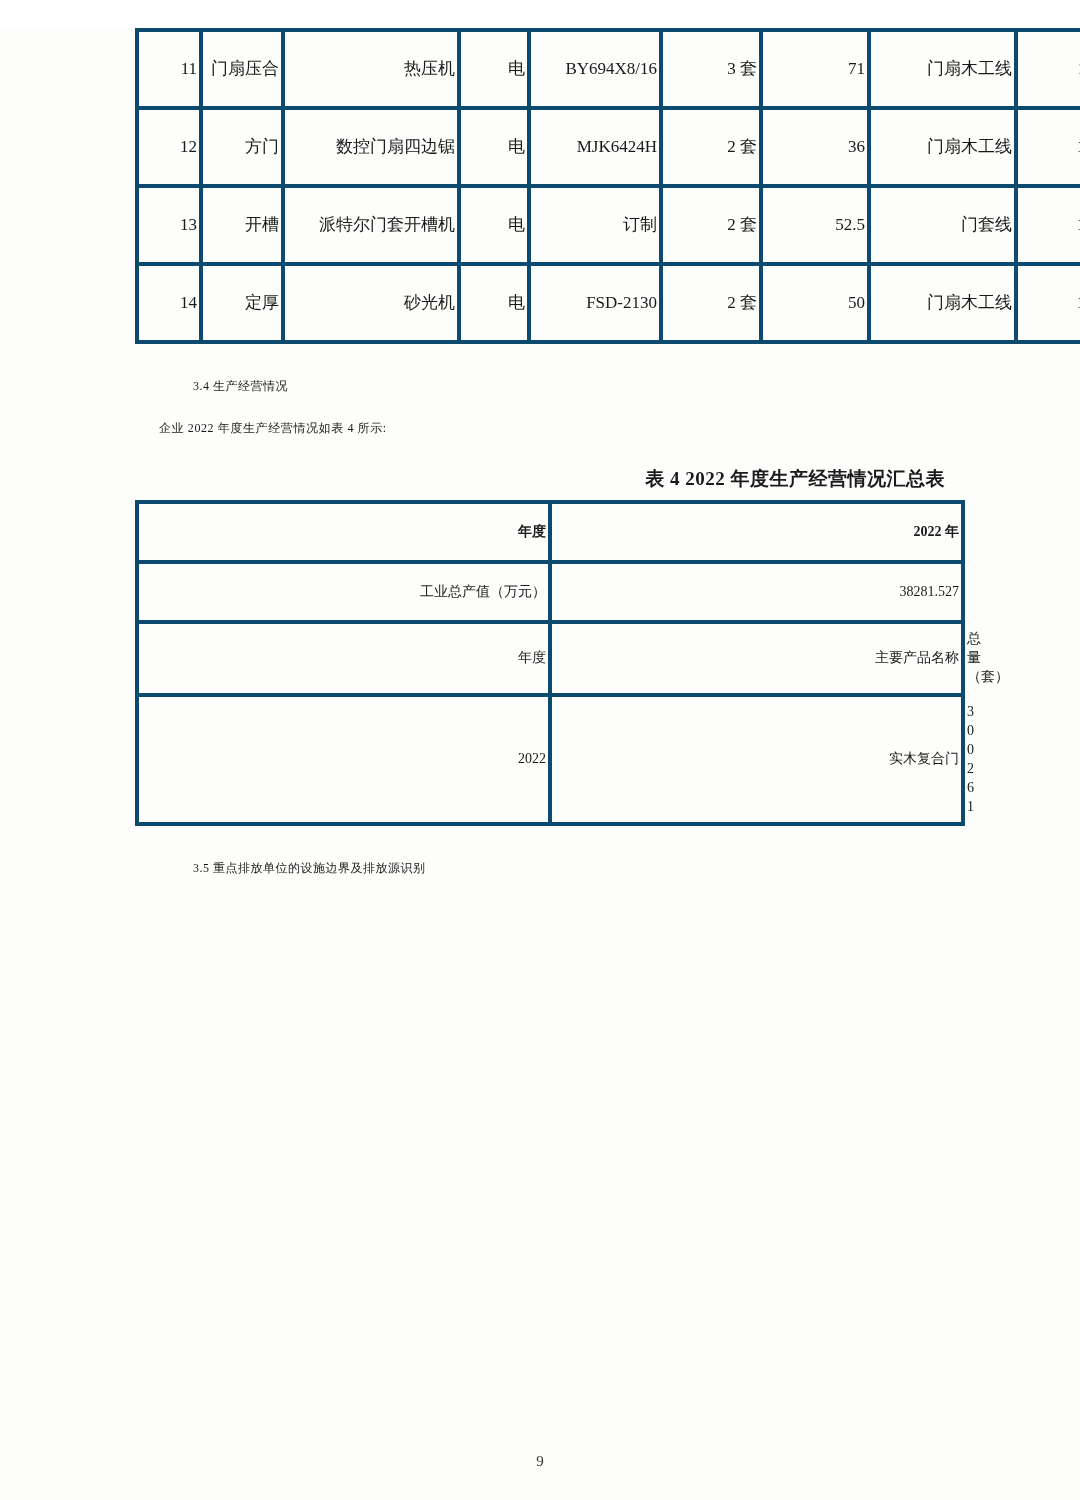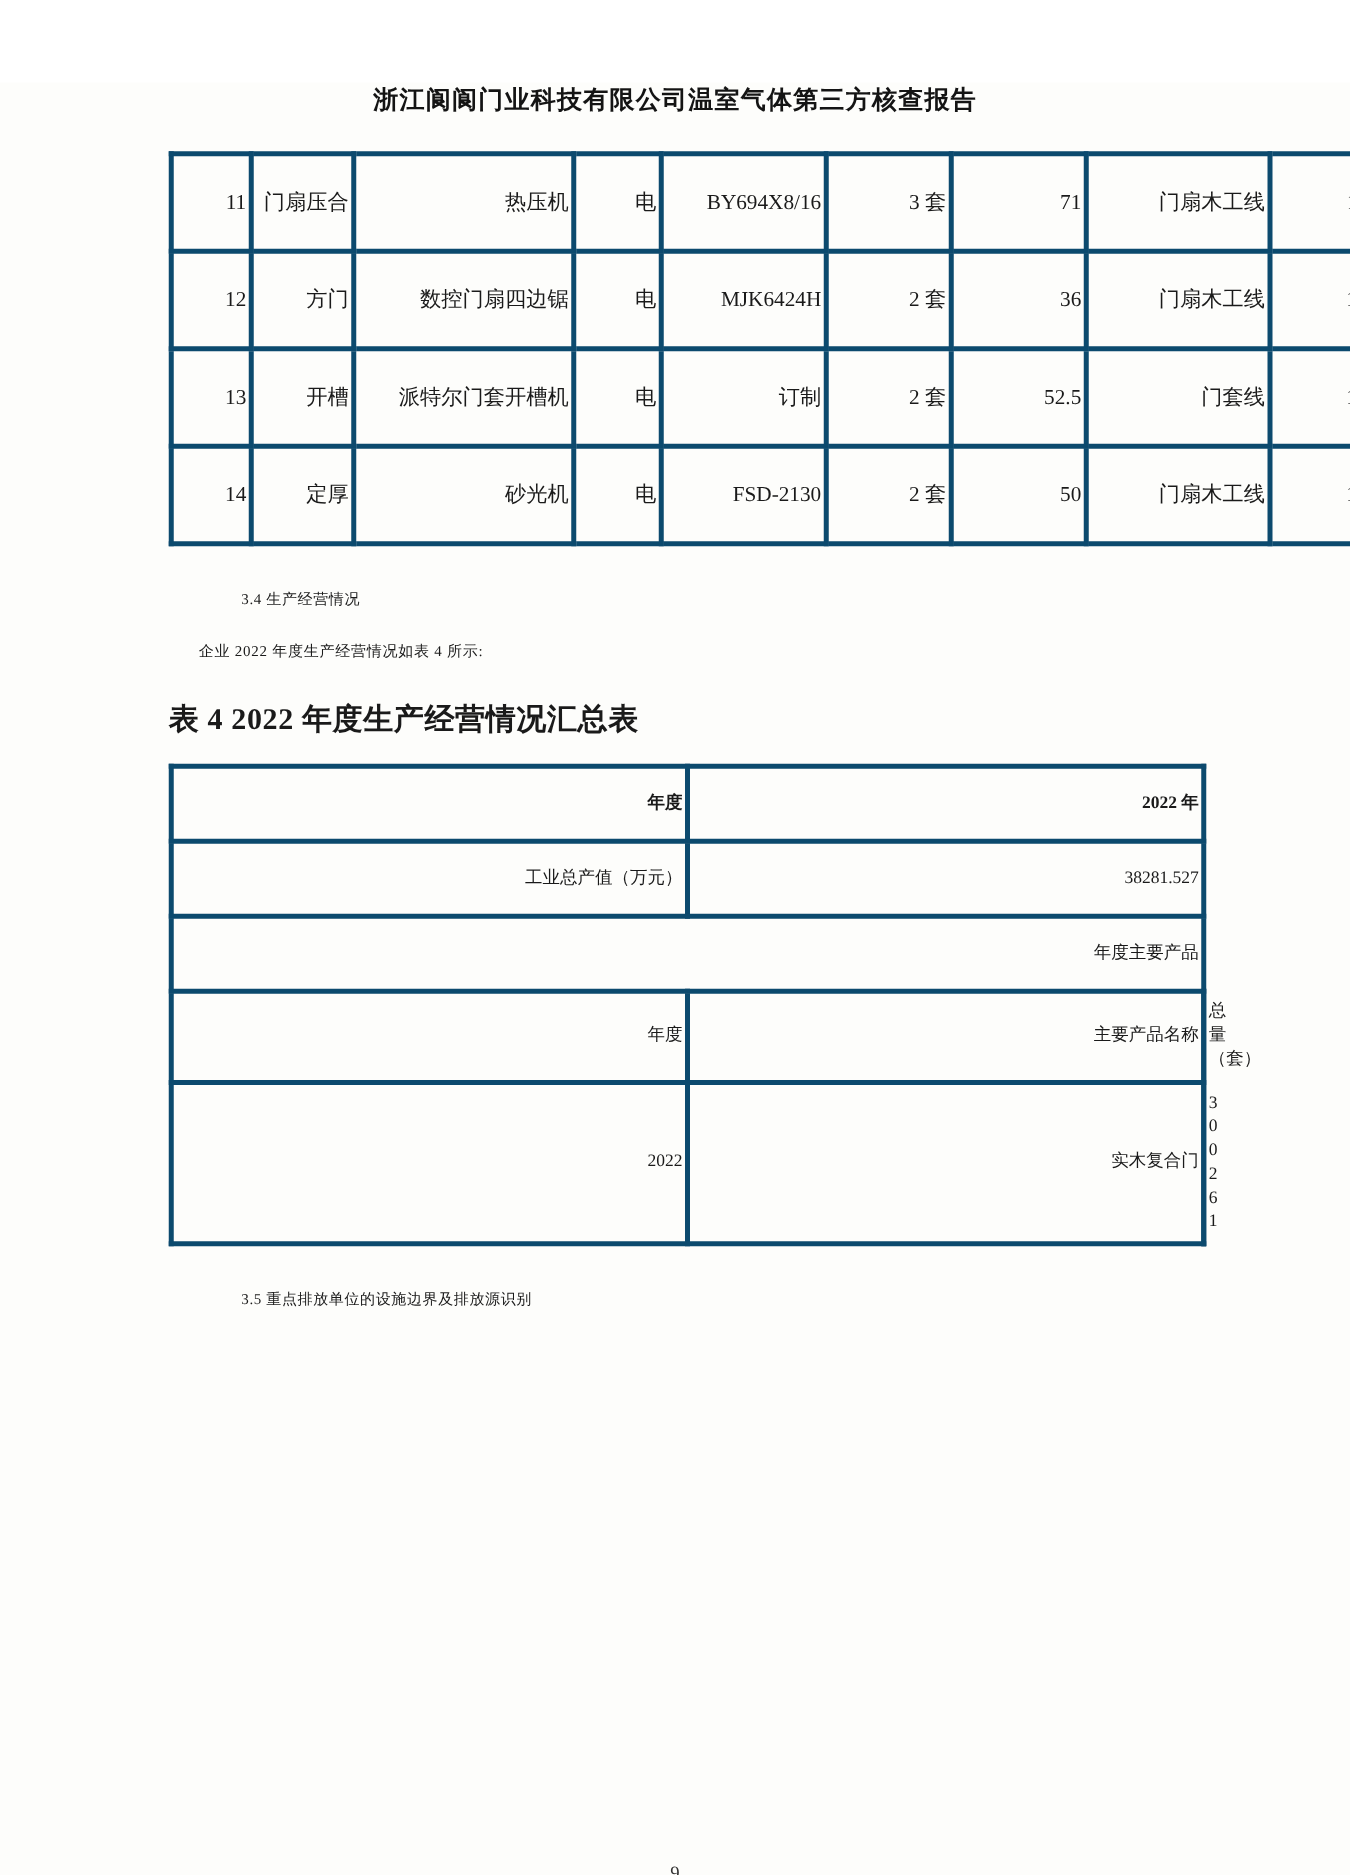--- a/index.html
+++ b/index.html
@@ -80,24 +80,24 @@
   p.body-text {
     font-size: 12px;
     line-height: 1.95;
     margin: 0 0 6px 0;
     text-align: justify;
     text-justify: inter-ideograph;
     text-indent: 2em;
     letter-spacing: 0.6px;
   }
   .table-caption {
-    text-align: left;
-    font-size: 24px;
+    text-align: right;
+    font-size: 19px;
     font-weight: bold;
-    margin: 26px 0 20px 0;
+    margin: 26px 0 8px 0;
     letter-spacing: 0.5px;
   }
 
   
   #production-table {
     margin-top: 6px;
   }
   #production-table td {
     height: 44px;
     font-size: 14px;
@@ -123,21 +123,20 @@
 
   .long-para {
     margin-top: 14px;
   }
 </style>
 </head>
 <body>
 
 <div class="page">
 
-  <div class="header-title">浙江阆阆门业科技有限公司温室气体第三方核查报告</div>
 
   <div class="content">
 
     <table class="doc-table" id="equipment-table">
       <tbody>
         <tr>
           <td class="c0">11</td>
           <td class="c1">门扇压合</td>
           <td class="c2">热压机</td>
           <td class="c3">电</td>
@@ -192,23 +191,20 @@
       <tbody>
         <tr>
           <td class="p-left bold">年度</td>
           <td class="p-right bold">2022 年</td>
         </tr>
         <tr>
           <td class="p-left">工业总产值（万元）</td>
           <td class="p-right">38281.527</td>
         </tr>
         <tr>
-          <td colspan="2">年度主要产品</td>
-        </tr>
-        <tr>
           <td class="q1">年度</td>
           <td class="q2">主要产品名称</td>
           <td class="q3">总量（套）</td>
         </tr>
         <tr>
           <td class="q1">2022</td>
           <td class="q2">实木复合门</td>
           <td class="q3">300261</td>
         </tr>
       </tbody>

